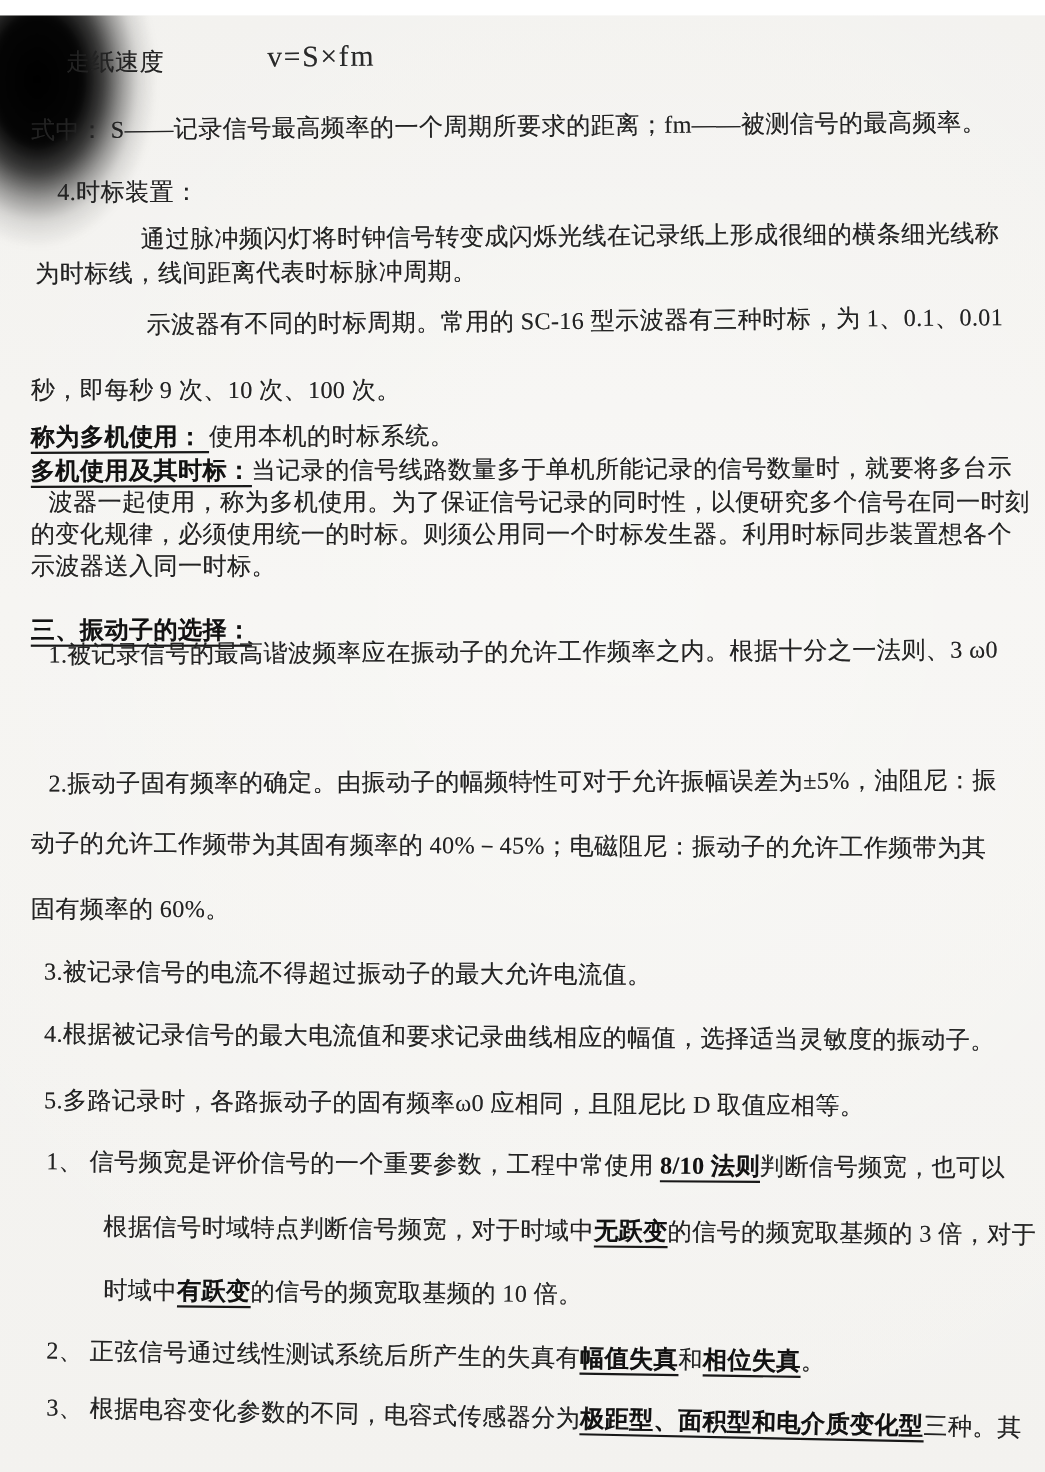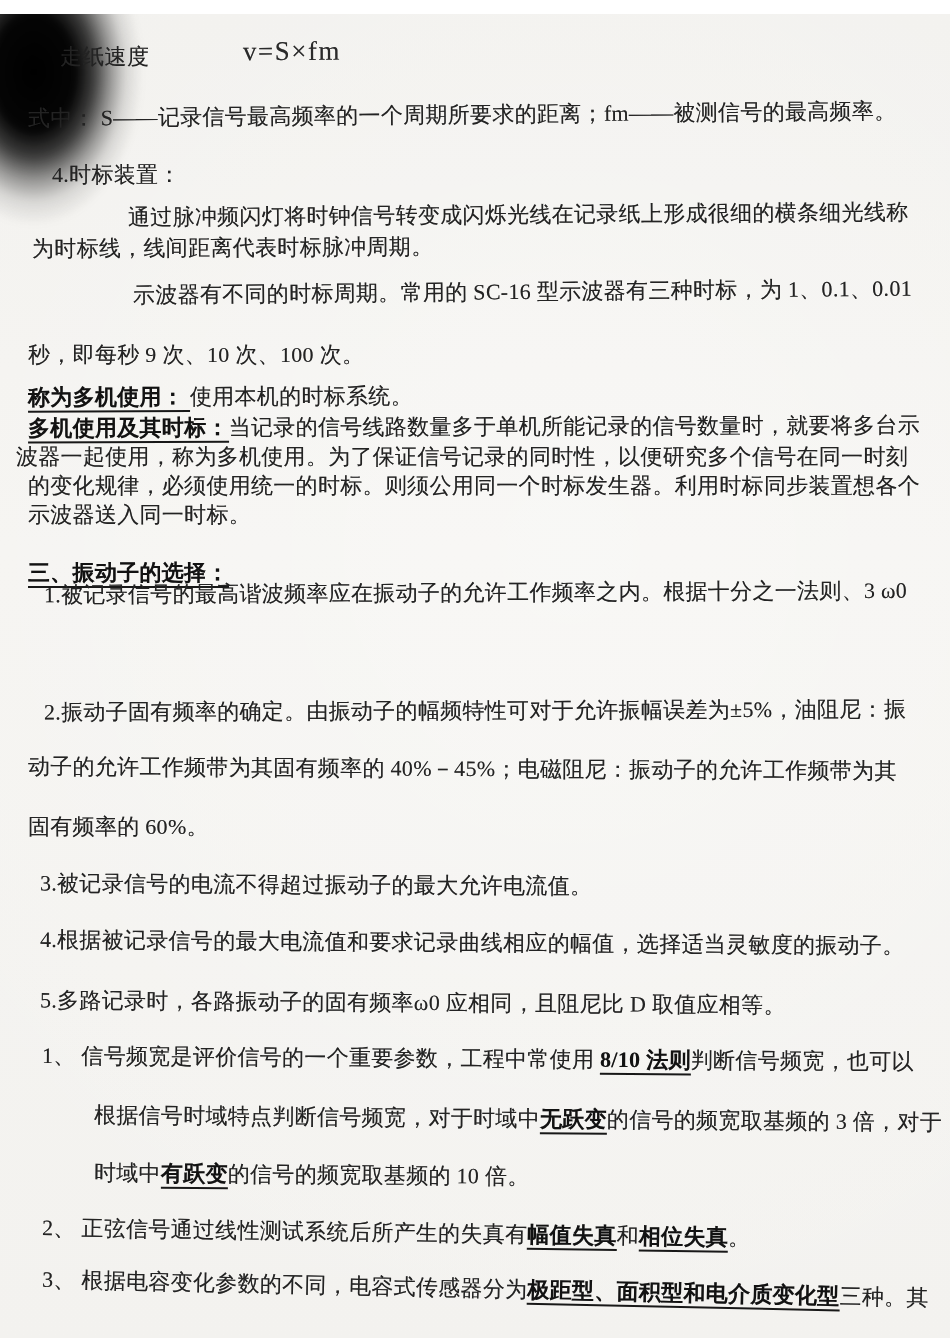--- a/index.html
+++ b/index.html
@@ -60,21 +60,21 @@
   <div class="line" style="left:32px;top:221px;transform:rotate(-0.3deg)">为时标线，线间距离代表时标脉冲周期。</div>
   <div class="line" style="left:133px;top:265px;transform:rotate(-0.5deg)">示波器有不同的时标周期。常用的 SC-16 型示波器有三种时标，为 1、0.1、0.01</div>
   <div class="line" style="left:28px;top:328px">秒，即每秒 9 次、10 次、100 次。</div>
 
   <div class="line" style="left:28px;top:370px;transform:rotate(-0.2deg)">
     <span class="bu">称为多机使用： </span><span>使用本机的时标系统。</span>
   </div>
   <div class="line" style="left:28px;top:400px;transform:rotate(-0.2deg)">
     <span class="bu">多机使用及其时标：</span><span>当记录的信号线路数量多于单机所能记录的信号数量时，就要将多台示</span>
   </div>
-  <div class="line" style="left:16px;top:430px">波器一起使用，称为多机使用。为了保证信号记录的同时性，以便研究多个信号在同一时刻</div>
+  <div class="line" style="left:44px;top:430px">波器一起使用，称为多机使用。为了保证信号记录的同时性，以便研究多个信号在同一时刻</div>
   <div class="line" style="left:28px;top:459px">的变化规律，必须使用统一的时标。则须公用同一个时标发生器。利用时标同步装置想各个</div>
   <div class="line" style="left:28px;top:488px">示波器送入同一时标。</div>
 
   <div class="line" style="left:28px;top:546px">
     <span class="bu">三、振动子的选择： </span>
   </div>
 
   <div class="line" style="left:44px;top:566px;transform:rotate(-0.3deg)">1.被记录信号的最高谐波频率应在振动子的允许工作频率之内。根据十分之一法则、3  ω0</div>
   <div class="line" style="left:44px;top:684px;transform:rotate(-0.2deg)">2.振动子固有频率的确定。由振动子的幅频特性可对于允许振幅误差为±5%，油阻尼：振</div>
   <div class="line" style="left:28px;top:742px;transform:rotate(0.3deg)">动子的允许工作频带为其固有频率的 40%－45%；电磁阻尼：振动子的允许工作频带为其</div>

